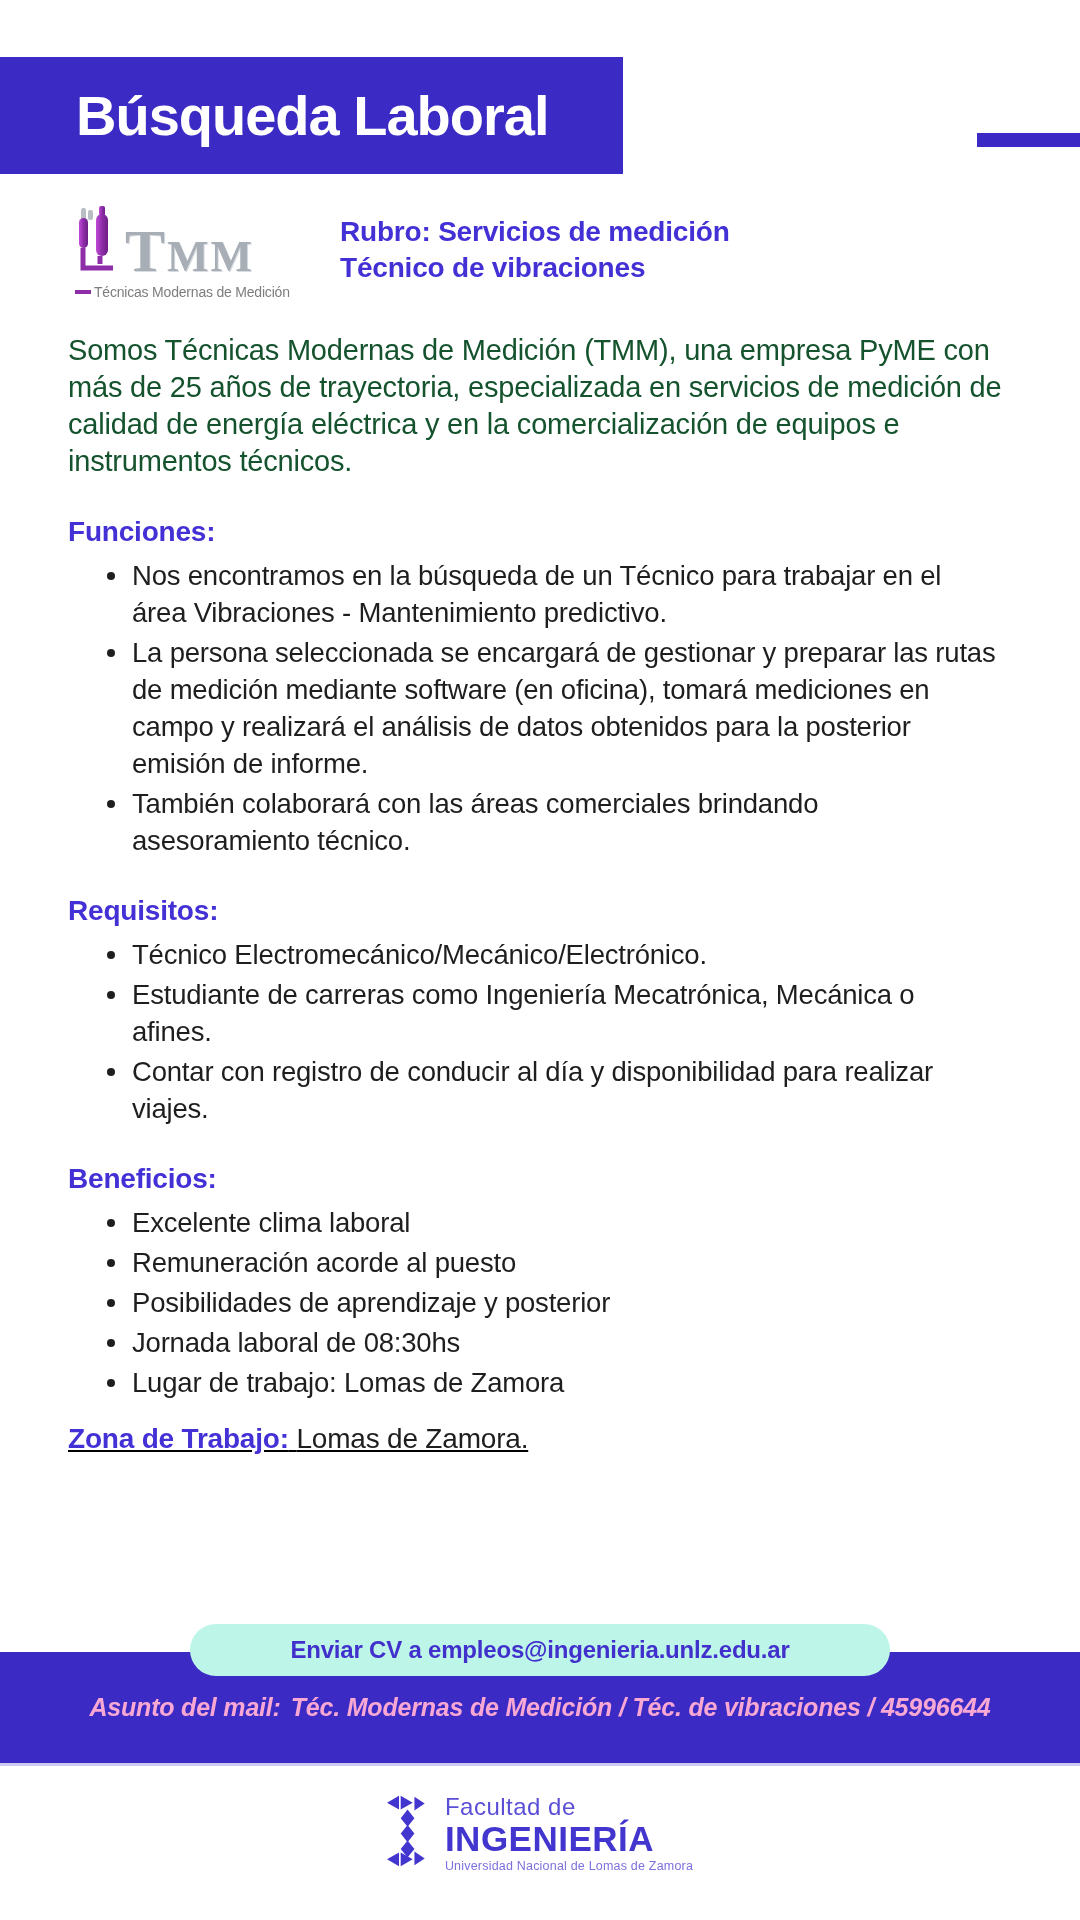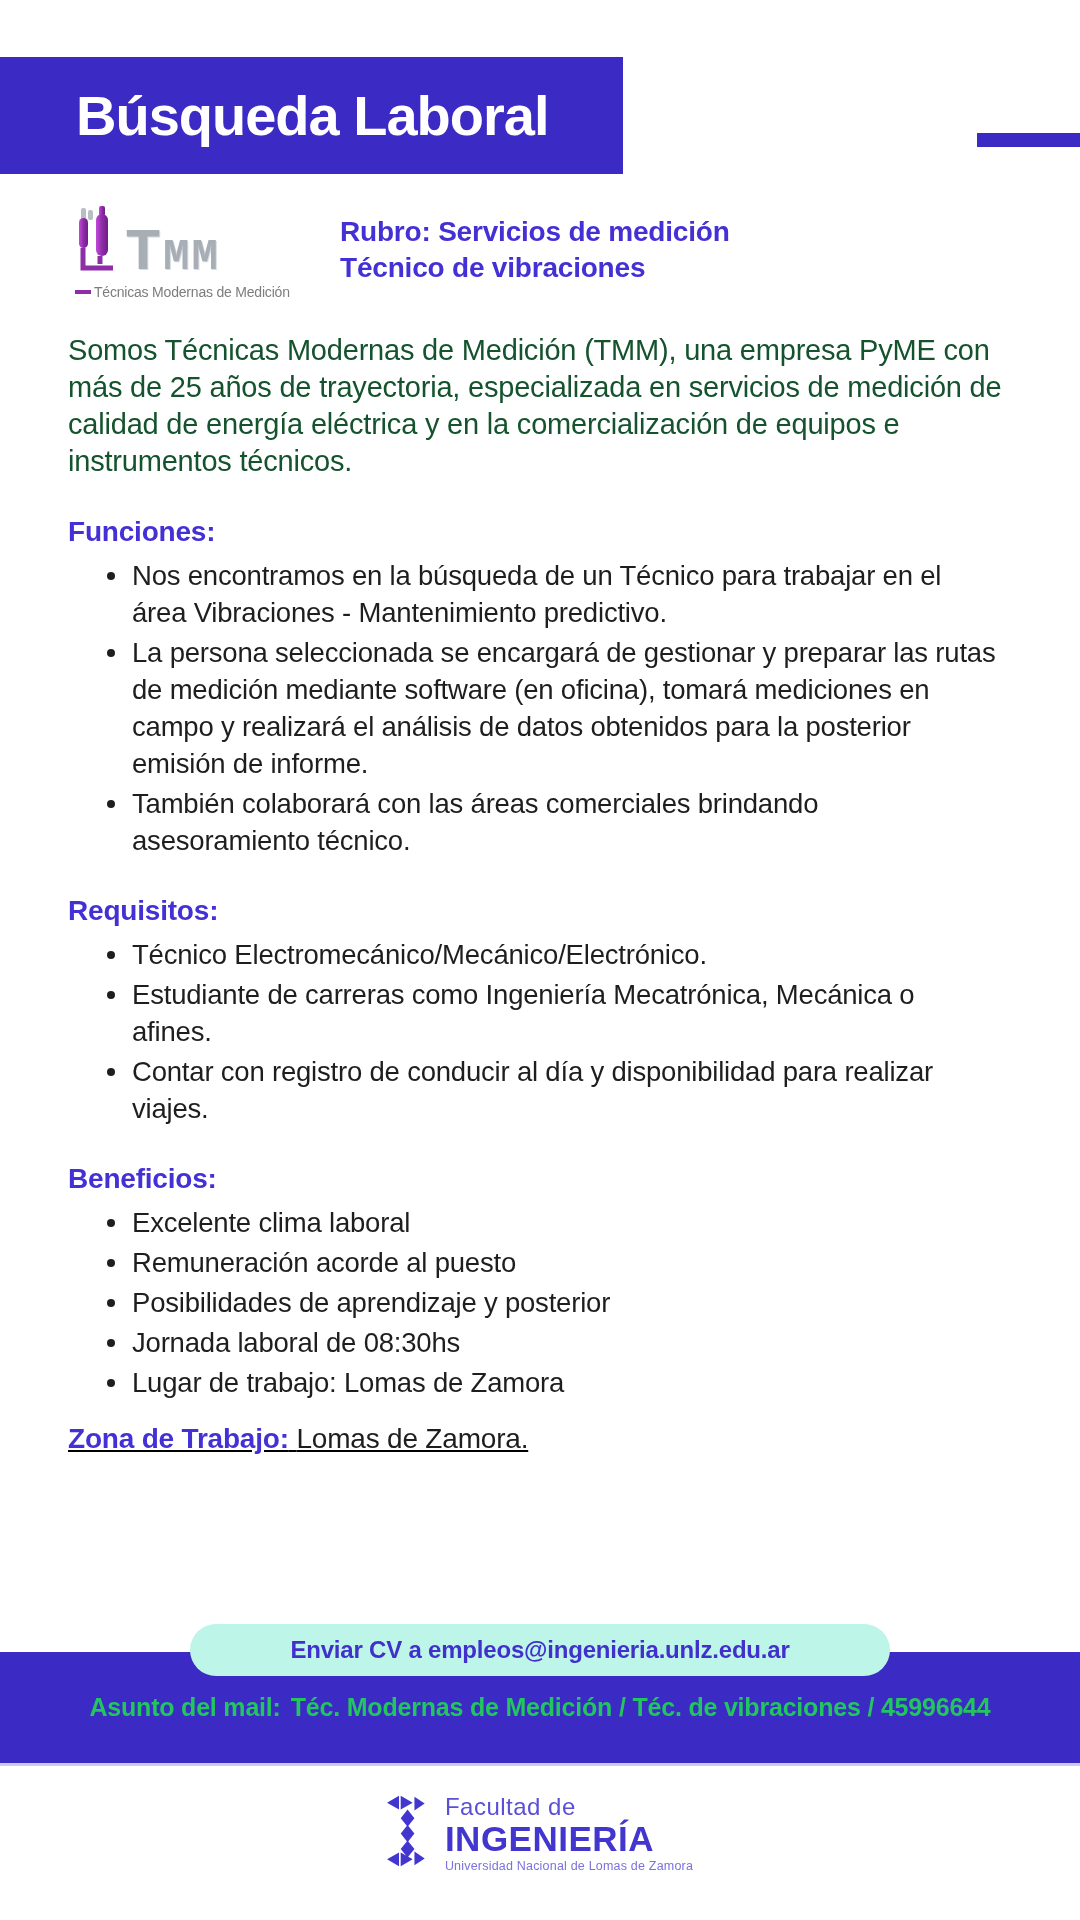--- a/index.html
+++ b/index.html
@@ -9,21 +9,21 @@
 
   
   .banner { margin-top:57px; width:623px; height:117px; background:#3b2ac4; display:flex; align-items:center; }
   .banner h1 { padding-left:76px; font-size:56px; font-weight:bold; color:#ffffff; letter-spacing:-1px; }
   .accent-bar { position:absolute; top:133px; right:0; width:103px; height:14px; background:#3b2ac4; }
 
   
   .header-row { display:flex; align-items:flex-start; padding-left:75px; margin-top:32px; }
   .tmm-logo { width:225px; }
   .logo-top { display:flex; align-items:flex-end; }
-  .logo-text { font-family:Liberation Mono, monospace; font-weight:bold; font-size:44px; line-height:50px; color:#a8aeb6; text-shadow:1px 1px 0 #d9dde1; letter-spacing:2px; }
+  .logo-text { font-family:Liberation Serif, serif; font-weight:bold; font-size:44px; line-height:50px; color:#a8aeb6; text-shadow:1px 1px 0 #d9dde1; letter-spacing:2px; }
   .logo-text::first-letter { font-size:60px; }
   .logo-tagline { display:flex; align-items:center; margin-top:2px; }
   .logo-tagline .dash { width:16px; height:4px; background:#8e2da8; margin-right:3px; }
   .logo-tagline span { font-size:14px; color:#7d7d7d; letter-spacing:-0.2px; white-space:nowrap; }
   .rubro { margin-left:40px; margin-top:8px; font-size:28px; font-weight:bold; color:#4431d6; line-height:36px; letter-spacing:-0.2px; }
 
   
   .content { padding:0 56px 0 68px; }
   .intro { margin-top:32px; font-size:29px; line-height:37px; color:#14532d; letter-spacing:-0.2px; }
   h2.section { margin-top:36px; font-size:28px; font-weight:bold; color:#4431d6; letter-spacing:-0.2px; }
@@ -31,21 +31,21 @@
   ul.bullets li { position:relative; padding-left:27px; margin-bottom:3px; font-size:27.5px; line-height:37px; color:#1e1e1e; letter-spacing:-0.2px; max-width:892px; }
   ul.bullets li::before { content:""; position:absolute; left:2px; top:15px; width:8px; height:8px; border-radius:50%; background:#1e1e1e; }
   .zona { margin-top:22px; font-size:28px; letter-spacing:-0.2px;text-decoration:underline; }
   .zona .zona-label { font-weight:bold; color:#4431d6; }
   .zona .zona-value { color:#1e1e1e; }
 
   
   .cta-pill { position:absolute; left:190px; top:1624px; width:700px; height:52px; background:#bdf6e9; border-radius:28px; display:flex; align-items:center; justify-content:center; z-index:2; cursor:pointer; }
   .cta-pill span { font-size:24px; font-weight:bold; color:#4130cc; letter-spacing:-0.2px; }
   .mail-band { position:absolute; left:0; top:1652px; width:1080px; height:114px; background:#3b2ac4; border-bottom:3px solid #cfc8f0; z-index:1; display:flex; align-items:center; justify-content:center; }
-  .mail-band .band-text { color:#22c55e; font-weight:bold; font-size:25px; letter-spacing:-0.2px; }
+  .mail-band .band-text { color:#f9a8d4; font-weight:bold; font-size:25px; letter-spacing:-0.2px;font-style:italic; }
   .mail-band .band-label { margin-right:10px; }
 
   
   .footer { position:absolute; top:1793px; left:0; width:1080px; display:flex; justify-content:center; }
   .faculty { display:flex; align-items:center; }
   .faculty-icon { margin-right:10px; }
   .faculty-text .line1 { font-size:24px; font-weight:normal; color:#5a4fd6; letter-spacing:0.5px; }
   .faculty-text .line2 { font-size:35px; font-weight:bold; color:#4336cf; letter-spacing:0.5px; line-height:36px; }
   .faculty-text .line3 { font-size:12.5px; color:#7a71dd; margin-top:2px; letter-spacing:0.2px; }
 </style>

